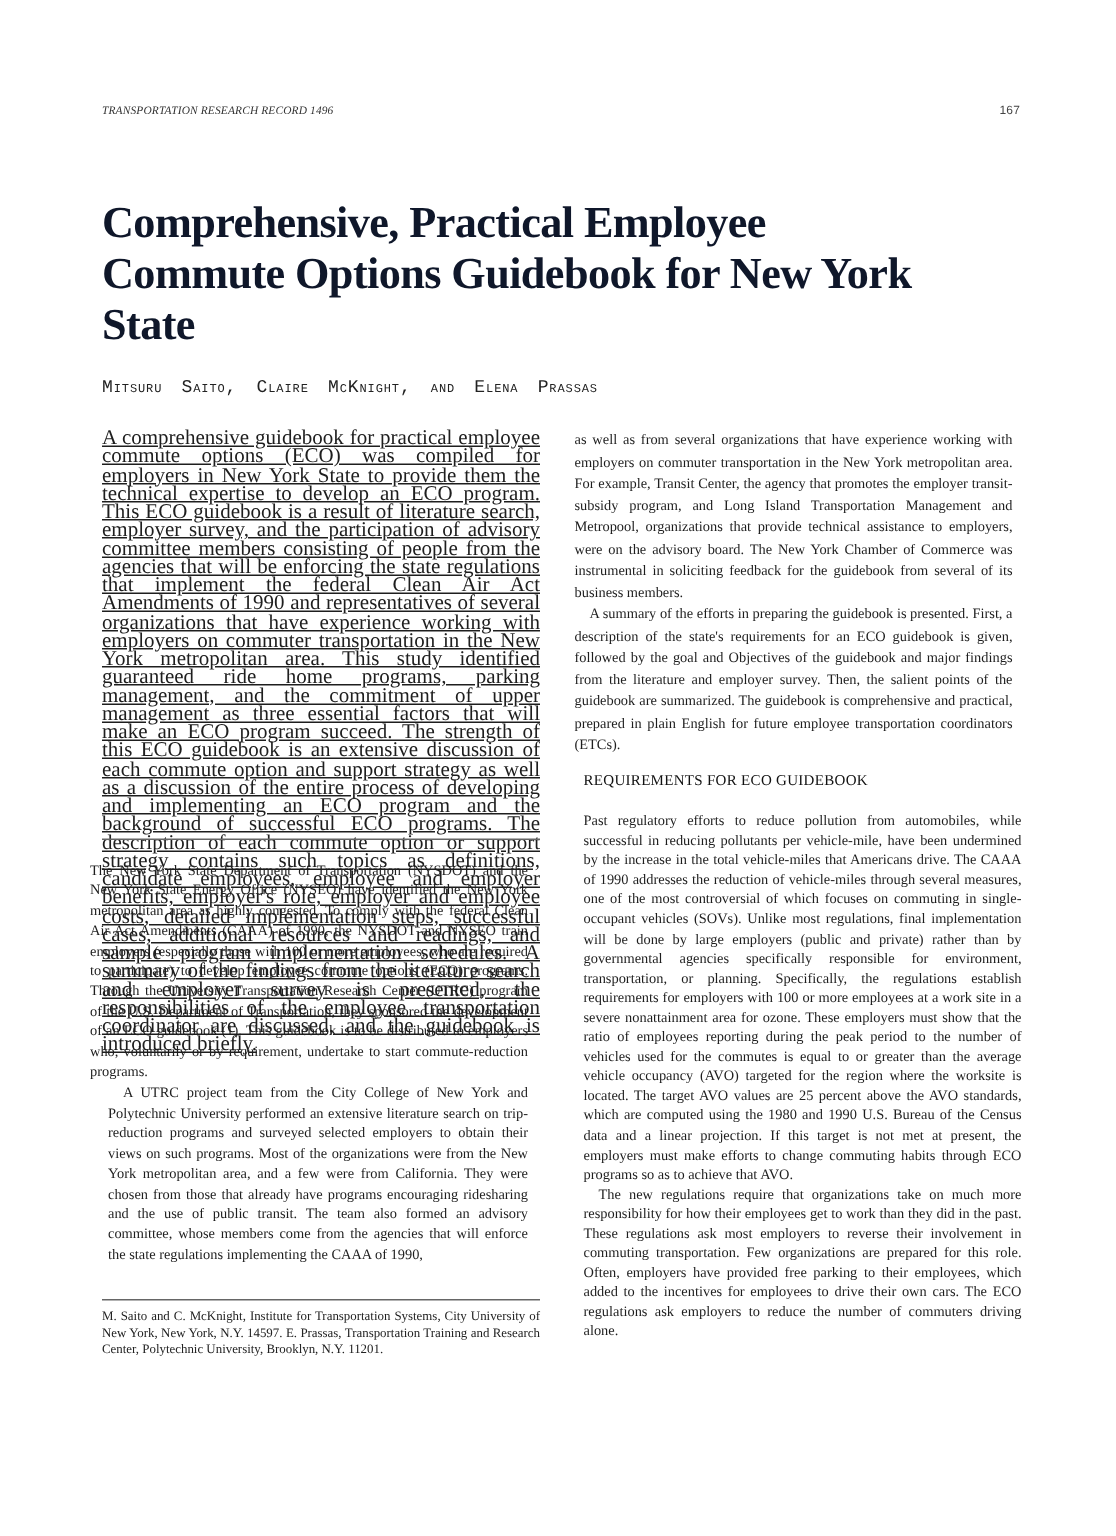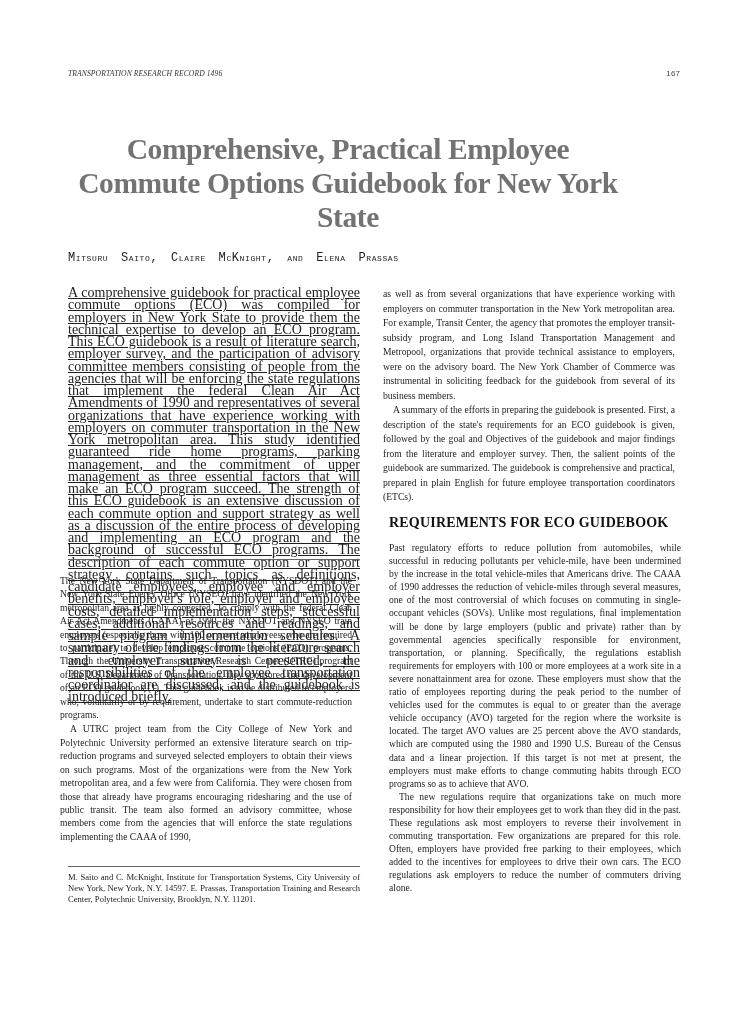--- a/index.html
+++ b/index.html
@@ -38,22 +38,21 @@
     position: absolute;
     top: 132px;
     left: 68px;
     width: 560px;
     margin: 0;
     font-family: "Liberation Serif", "DejaVu Serif", serif;
     font-weight: bold;
     font-size: 29.5px;
     line-height: 34px;
     letter-spacing: -0.4px;
-    color: #737373;
-    text-align: center;
+    color: #0f172a;
   }
   .authors {
     position: absolute;
     top: 251px;
     left: 68px;
     font-size: 12px;
     font-variant: small-caps;
     letter-spacing: 0.6px;
     word-spacing: 5px;
     color: #222;
@@ -88,21 +87,21 @@
   }
   .rule-abstract { top: 559px; }
   .rule-footnote { top: 866px; border-top-width: 1.2px; }
   .left-body {
     top: 574px;
     left: 60px;
     width: 292px;
     font-size: 9.6px;
     line-height: 13.4px;
   }
-  .left-body p.indent { margin-top: 1px; }
+  .left-body p.indent { margin-top: 1px; margin-left: 12px; }
   .footnote {
     position: absolute;
     top: 872px;
     left: 68px;
     width: 292px;
     font-size: 8.6px;
     line-height: 11.2px;
     text-align: justify;
     color: #222;
   }
@@ -112,22 +111,22 @@
     width: 292px;
     font-size: 9.6px;
     line-height: 14.5px;
     font-family: Liberation Serif, serif;
   }
   .section-heading {
     position: absolute;
     top: 515px;
     left: 389px;
     margin: 0;
-    font-size: 14px;
-    font-weight: bold;
+    font-size: 10px;
+    font-weight: normal;
     letter-spacing: 0.2px;
     color: #111;
   }
   .right-body {
     top: 541px;
     left: 389px;
     width: 292px;
     font-size: 9.6px;
     line-height: 13.1px;
   }

